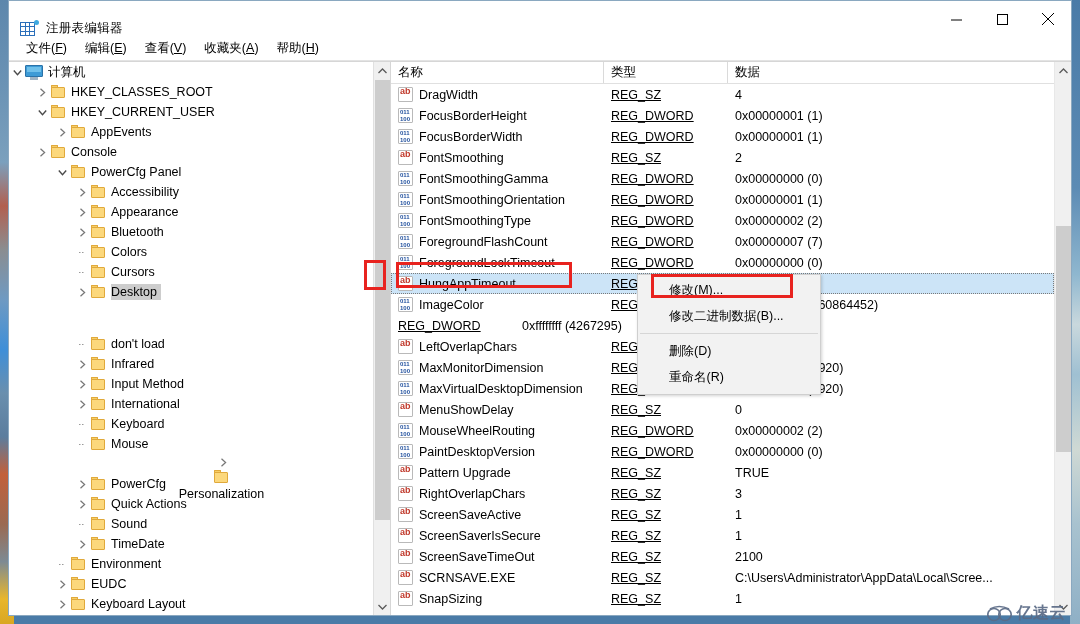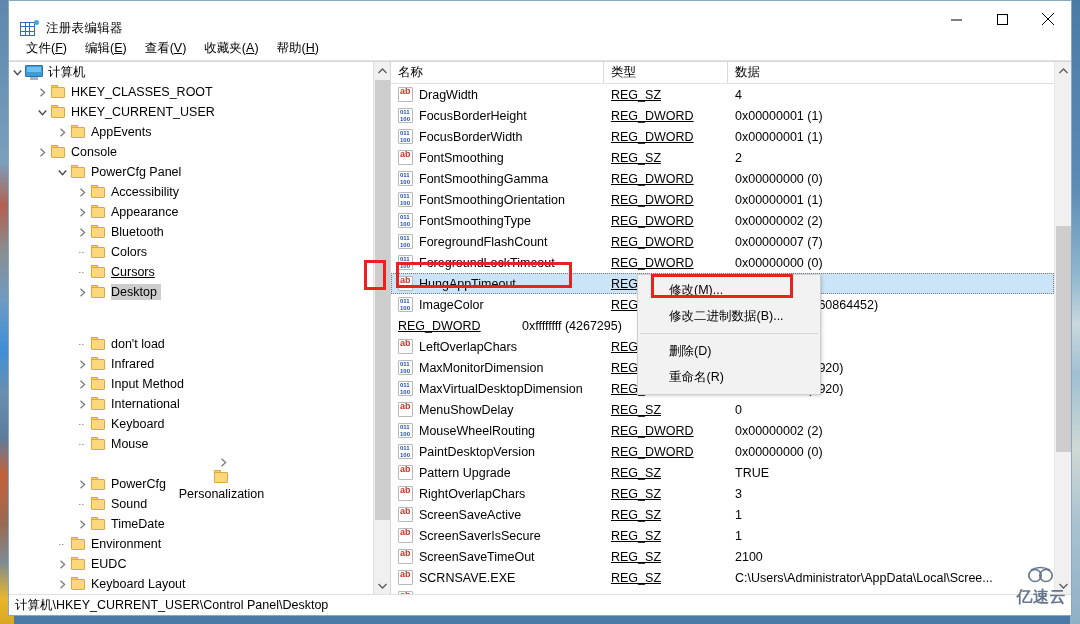--- a/index.html
+++ b/index.html
@@ -265,23 +265,23 @@
   
   #status-bar {
     height: 21px; flex: 0 0 21px; display: flex; align-items: center;
     padding-left: 6px; font-size: 12.5px; color: #000;
     background: #ffffff; border-top: 1px solid #e0e0e0;
     white-space: nowrap;
   }
 
   
   #watermark {
-    position: absolute; right: 14px; bottom: 16px;
+    position: absolute; right: 14px; bottom: 0;
     display: flex; align-items: center; gap: 4px;
-    z-index: 70; opacity: .92; flex-direction: column;
+    z-index: 70; opacity: .92;
   }
   #watermark .wm-text {
     font-size: 16px; color: #5b6b86; font-weight: bold;
     letter-spacing: .5px;
   }
 </style>
 </head>
 <body>
 
 <div id="desktop-sliver"></div>
@@ -450,21 +450,21 @@
               <svg width="9" height="9" viewBox="0 0 9 9">
                 <line x1="1" y1="4.5" x2="7" y2="4.5" stroke="#9a9a9a" stroke-width="1" stroke-dasharray="1.5 1.5"></line>
               </svg>
             </span>
             <span class="folder-ico">
               <span class="tab"></span>
               <span class="body"></span>
             </span>
             <span class="tree-label">Colors</span>
           </div>
-          <div class="tree-row" style="padding-left: 65px; text-decoration: underline;">
+          <div class="tree-row" style="padding-left: 65px;">
             <span class="twisty">
               <svg width="9" height="9" viewBox="0 0 9 9">
                 <line x1="1" y1="4.5" x2="7" y2="4.5" stroke="#9a9a9a" stroke-width="1" stroke-dasharray="1.5 1.5"></line>
               </svg>
             </span>
             <span class="folder-ico">
               <span class="tab"></span>
               <span class="body"></span>
             </span>
             <span class="tree-label">Cursors</span>
@@ -569,20 +569,32 @@
             <span class="twisty">
               <svg width="9" height="9" viewBox="0 0 9 9">
                 <path d="M2.5 0.8 L6.6 4.5 L2.5 8.2" fill="none" stroke="#777" stroke-width="1.25"></path>
               </svg>
             </span>
             <span class="folder-ico">
               <span class="tab"></span>
               <span class="body"></span>
             </span>
             <span class="tree-label">PowerCfg</span>
+          </div>
+          <div class="tree-row" style="padding-left: 65px;">
+            <span class="twisty">
+              <svg width="9" height="9" viewBox="0 0 9 9">
+                <path d="M2.5 0.8 L6.6 4.5 L2.5 8.2" fill="none" stroke="#777" stroke-width="1.25"></path>
+              </svg>
+            </span>
+            <span class="folder-ico">
+              <span class="tab"></span>
+              <span class="body"></span>
+            </span>
+            <span class="tree-label">Quick Actions</span>
           </div>
           <div class="tree-row" style="padding-left: 65px;">
             <span class="twisty">
               <svg width="9" height="9" viewBox="0 0 9 9">
                 <line x1="1" y1="4.5" x2="7" y2="4.5" stroke="#9a9a9a" stroke-width="1" stroke-dasharray="1.5 1.5"></line>
               </svg>
             </span>
             <span class="folder-ico">
               <span class="tab"></span>
               <span class="body"></span>
@@ -926,21 +938,20 @@
         <div id="list-sb-thumb"></div>
         <div class="arrow down">
           <svg width="9" height="6" viewBox="0 0 9 6">
               <path d="M0.5 1 L4.5 5 L8.5 1" fill="none" stroke="#5a5a5a" stroke-width="1.3"></path>
             </svg>
         </div>
       </div>
     </div>
   </div>
 
-  <div id="status-bar">计算机\HKEY_CURRENT_USER\Control Panel\Desktop</div>
 </div>
 
 <div id="context-menu">
     <div class="ctx-item">修改(M)...</div>
     <div class="ctx-item">修改二进制数据(B)...</div>
     <div class="ctx-sep"></div>
     <div class="ctx-item">删除(D)</div>
     <div class="ctx-item">重命名(R)</div>
   </div>
 

